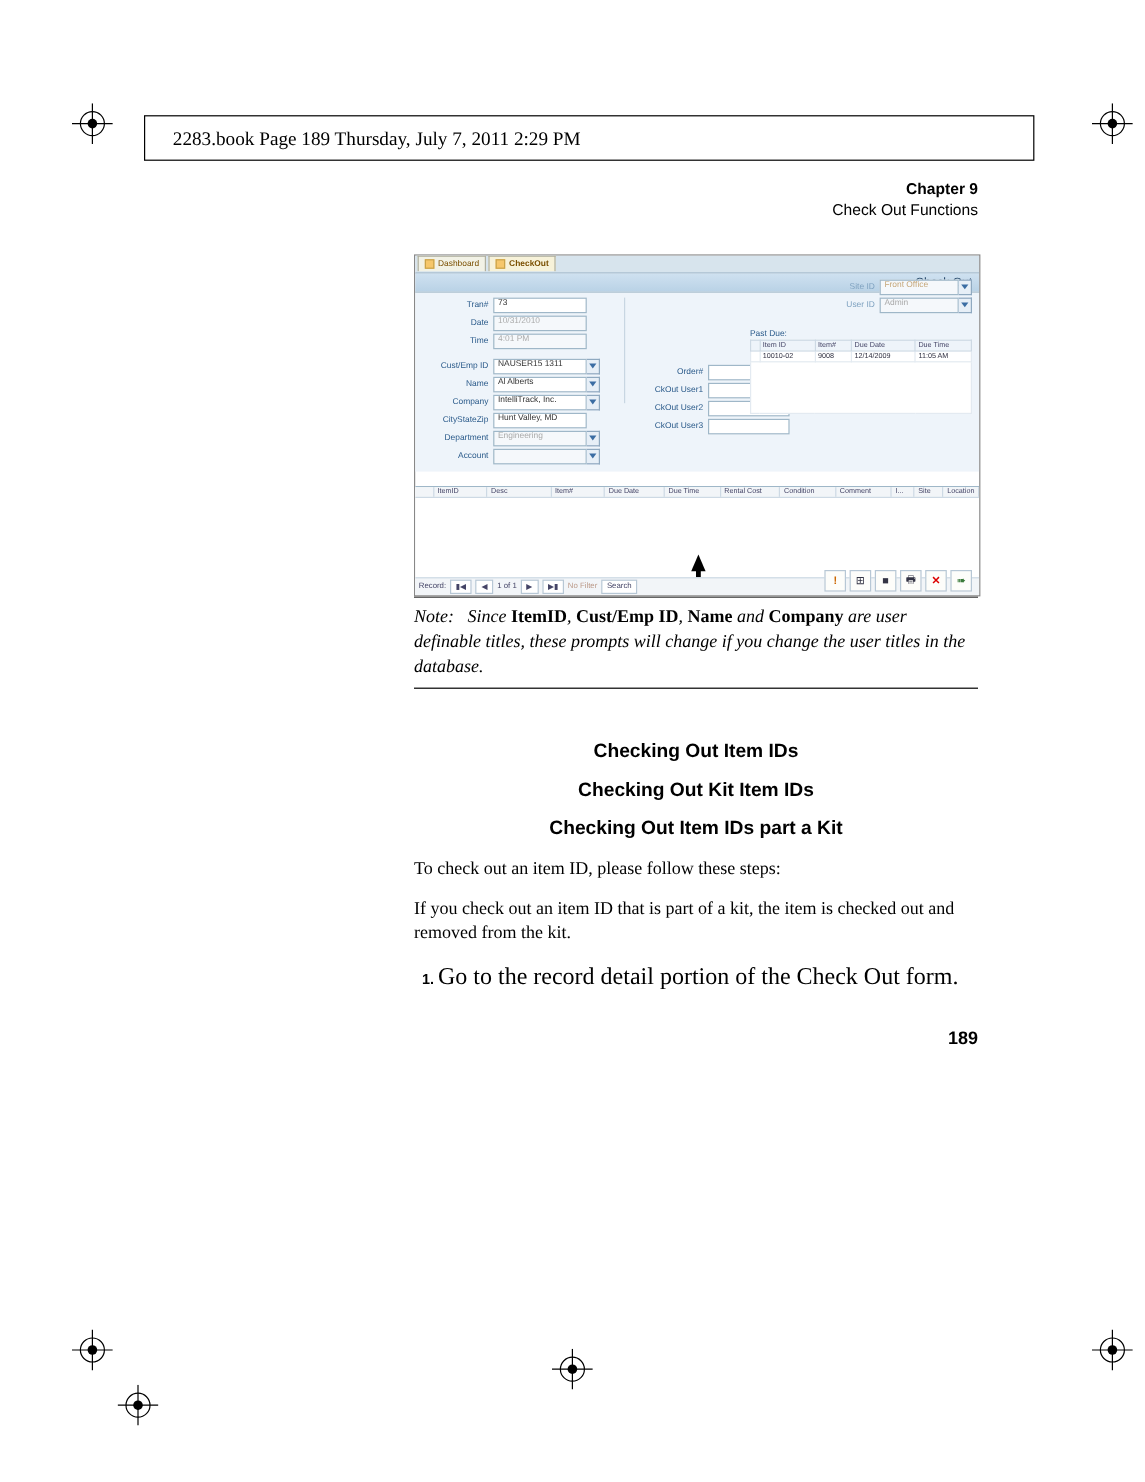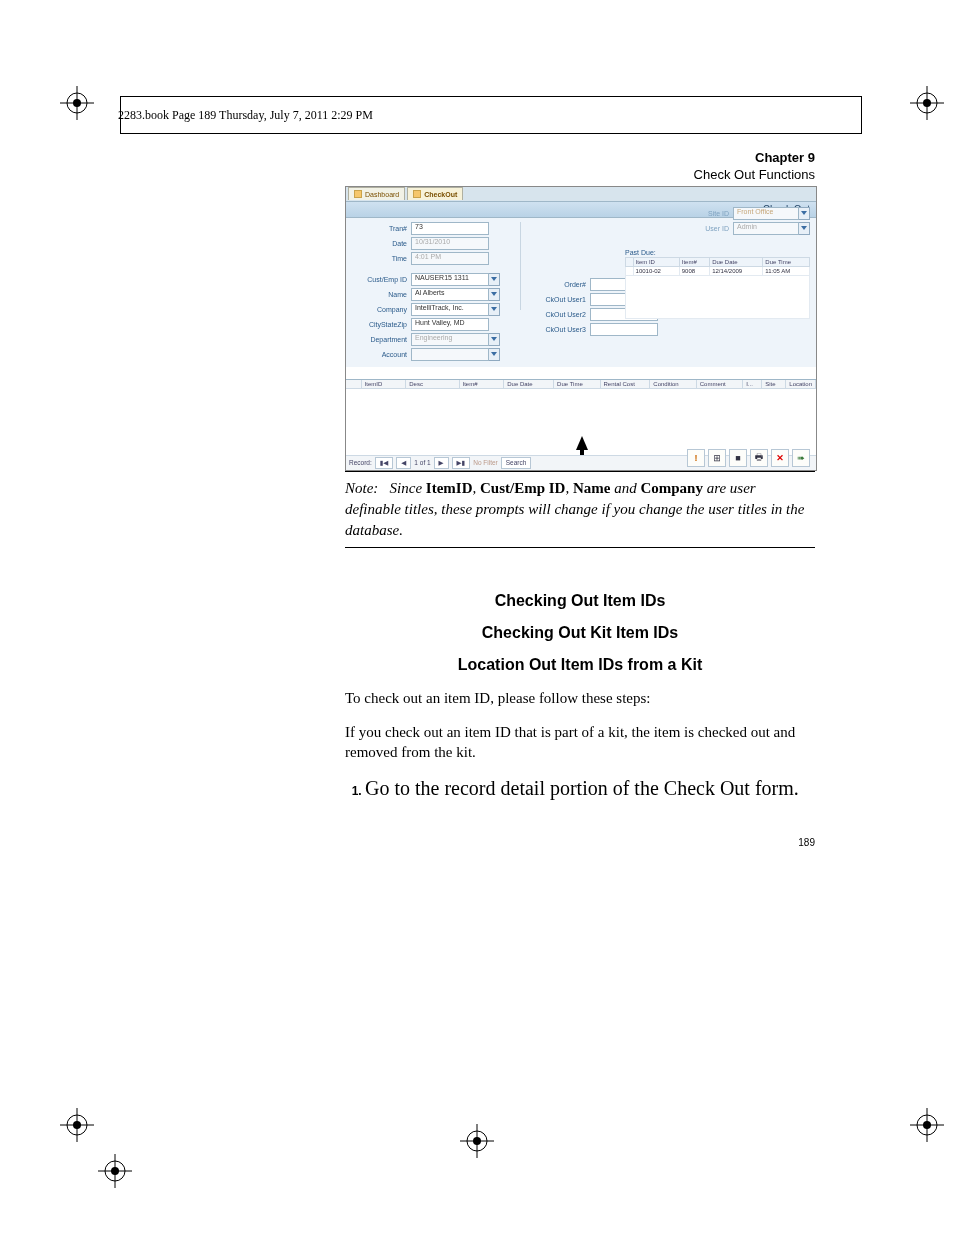--- a/index.html
+++ b/index.html
@@ -10,23 +10,23 @@
     color: #000;
     width: 954px;
   }
   .page {
     position: relative;
     width: 954px;
     height: 1235px;
   }
   .header-line {
     position: absolute;
-    left: 118px;
+    left: 144px;
     top: 108px;
-    font-size: 12px;
+    font-size: 16px;
     font-family: "Times New Roman", serif;
   }
   .header-rule {
     position: absolute;
     left: 120px;
     top: 96px;
     width: 740px;
     height: 36px;
     border: 1px solid #000;
     pointer-events: none;
@@ -35,21 +35,21 @@
     position: absolute;
     left: 345px;
     top: 150px;
     width: 470px;
   }
   .chapter-header {
     text-align: right;
     font-family: Arial, Helvetica, sans-serif;
     font-size: 13px;
     line-height: 1.3;
-    margin-bottom: 2px;
+    margin-bottom: 28px;
   }
   .chapter-header .chap { font-weight: bold; }
   .chapter-header .title { font-weight: normal; }
 
   .screenshot-box {
     width: 470px;
     height: 283px;
     border: 1px solid #888;
     position: relative;
     font-family: Tahoma, Arial, sans-serif;
@@ -181,21 +181,21 @@
   }
   p.body.tight{margin-bottom:14px;}
   ol.steps{
     font-family:"Times New Roman",serif;font-size:20px;margin:0;padding-left:20px;
   }
   ol.steps li::marker{
     font-family:Arial,Helvetica,sans-serif;font-weight:bold;font-size:12px;
   }
   .page-num{
     position:absolute;right:0;bottom:-48px;font-family:Arial,Helvetica,sans-serif;
-    font-weight:normal;font-size:10px;
+    font-weight:bold;font-size:15px;
   }
   .reg-mark{position:absolute;}
   .reg-mark svg{display:block;}
 </style>
 </head>
 <body>
 
 <div class="page">
 
   <div class="header-rule"></div>
@@ -414,21 +414,21 @@
 
     <div class="note-block">
       <span class="nlabel">Note:</span>&nbsp;&nbsp;
       <span>Since </span><b>ItemID</b><span>, </span><b>Cust/Emp ID</b><span>, </span><b>Name</b><span> and </span><b>Company</b><span> are user definable titles, these prompts will change if you change the user titles in the database.</span>
     </div>
 
     <h3>Checking Out Item IDs</h3>
 
     <h3>Checking Out Kit Item IDs</h3>
 
-    <h3>Location Out Item IDs from a Kit</h3>
+    <h3>Checking Out Item IDs part a Kit</h3>
     <p class="body tight">To check out an item ID, please follow these steps:</p>
     <p class="body tight">If you check out an item ID that is part of a kit, the item is checked out and removed from the kit.</p>
     <ol class="steps">
       <li>Go to the record detail portion of the Check Out form.</li>
     </ol>
 
     <div class="page-num">189</div>
   </div>
 
 </div>

